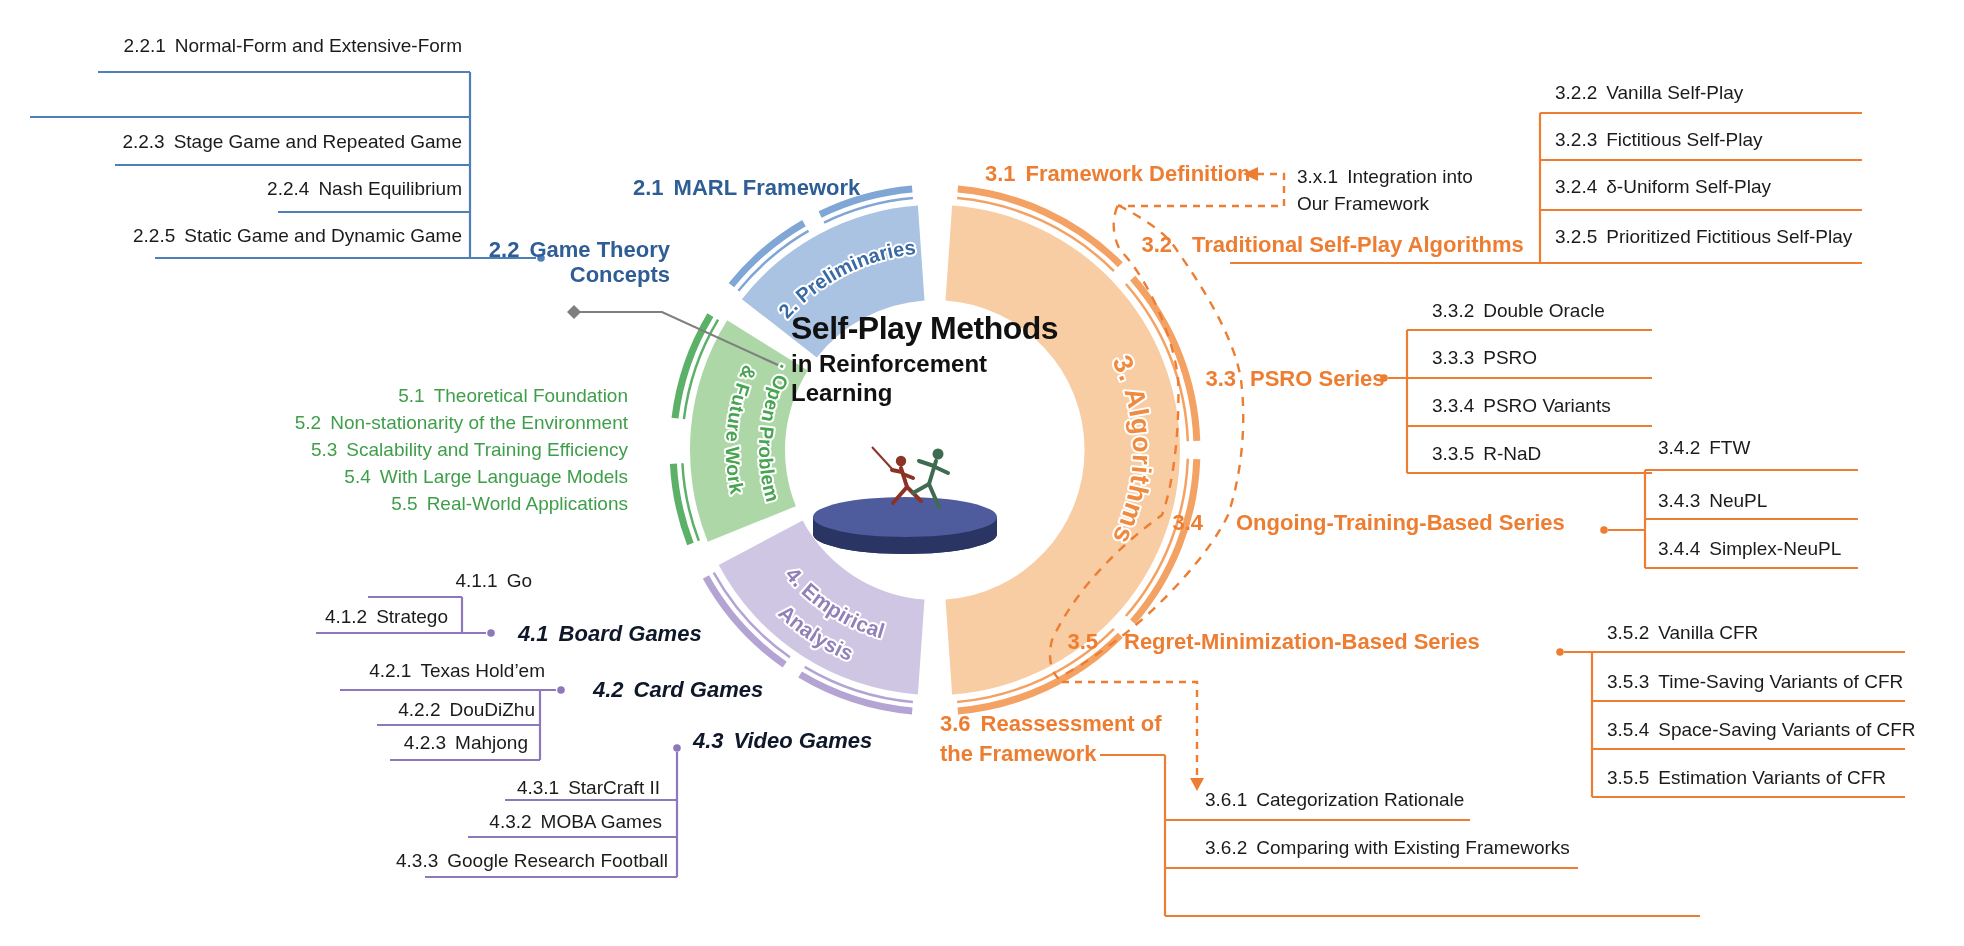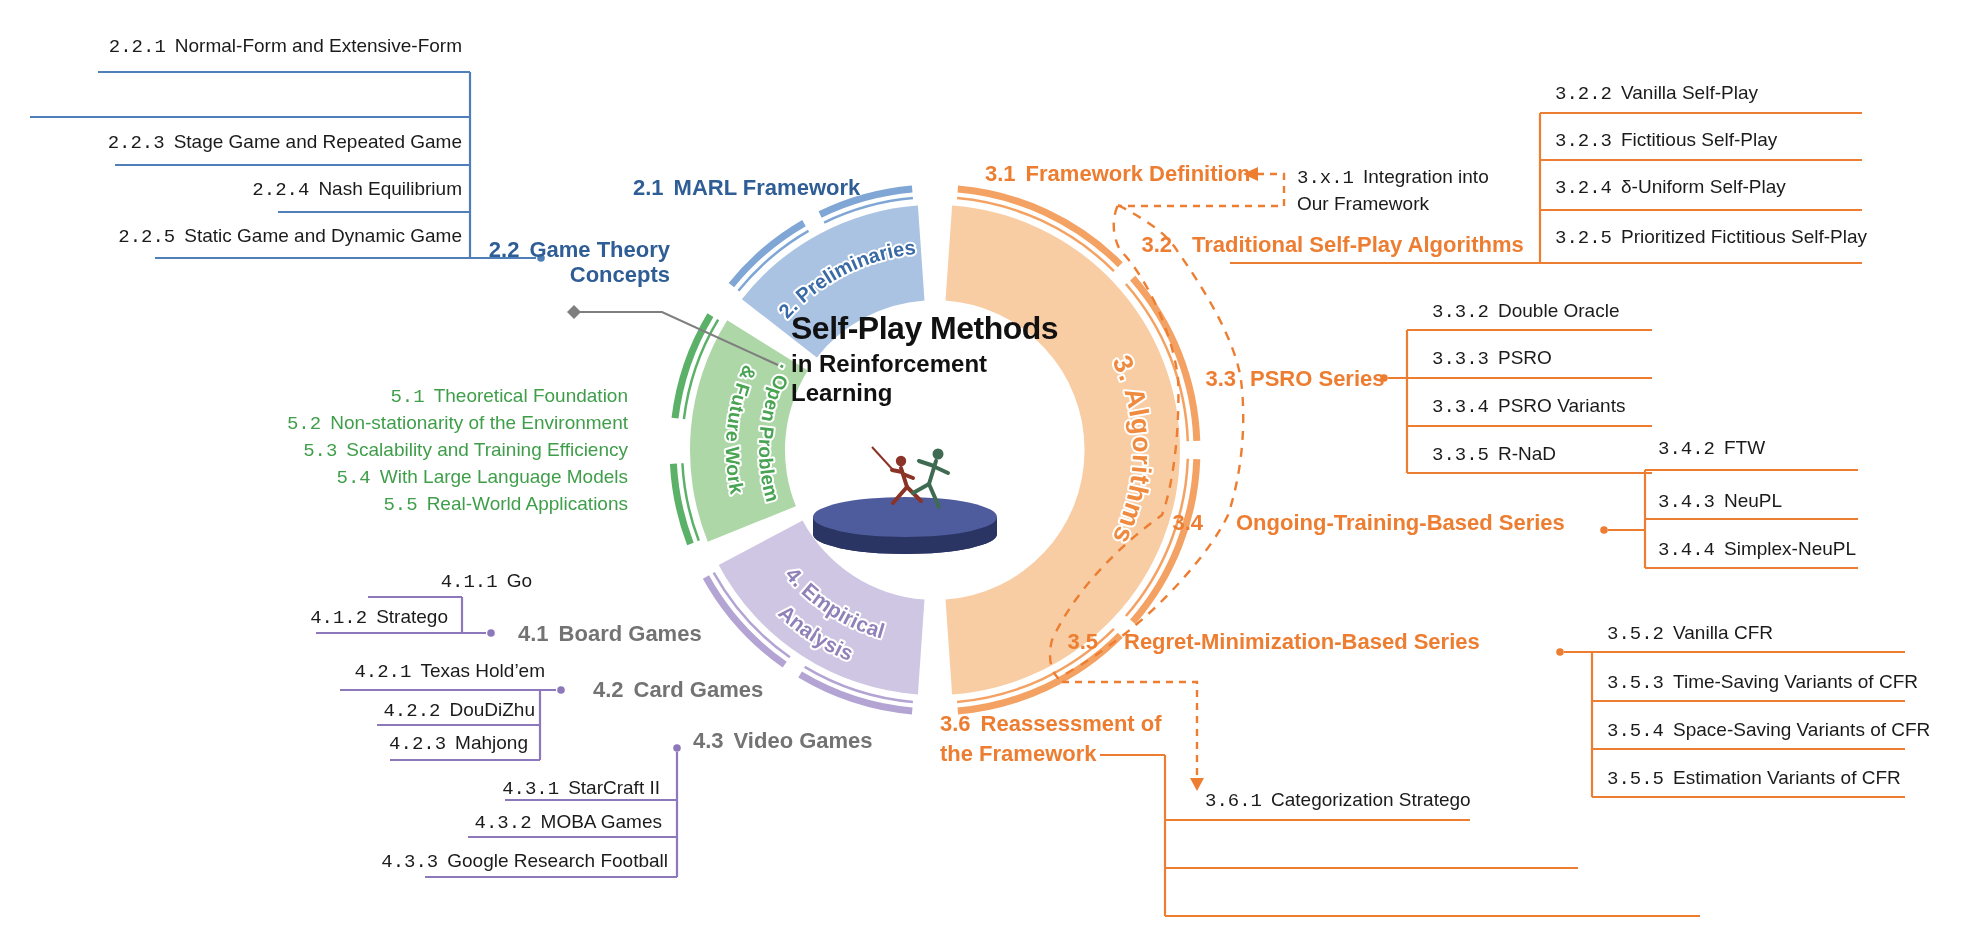--- a/index.html
+++ b/index.html
@@ -1,26 +1,26 @@
 <!DOCTYPE html>
 <html><head>
 <meta charset="utf-8">
 <style>
   html,body{margin:0;padding:0;background:#ffffff;}
   .canvas{position:relative;width:1964px;height:946px;background:#ffffff;overflow:hidden;
           font-family:"Liberation Sans",sans-serif;}
   svg.layer{position:absolute;left:0;top:0;z-index:1;}
   .t{position:absolute;white-space:nowrap;z-index:2;line-height:24px;}
   .item{font-size:19px;color:#1b1b1b;}
-  .item .num{margin-right:9px;font-family:Liberation Mono, monospace;}
+  .item .num{margin-right:9px;}
   .lbl{font-size:22px;font-weight:700;line-height:26px;}
   .lbl .num{margin-right:10px;}
   .blue{color:#2f5d95;margin-top:17px;}
   .green{color:#3f9e4a;}
-  .purple{color:#737373;}
+  .purple{color:#0f172a;font-style:italic;}
   .orange{color:#ed7d31;}
   .ra{text-align:right;}
   .title1{font-size:32px;font-weight:800;color:#111;line-height:36px;letter-spacing:-0.5px;}
   .title2{font-size:24px;font-weight:800;color:#111;line-height:29px;}
   .ringtext{font-weight:700;paint-order:stroke;stroke:#ffffff;stroke-width:4px;stroke-linejoin:round;}
 </style>
 </head>
 <body>
 
 <div class="canvas">
@@ -268,15 +268,16 @@
 <div class="t item" style="left:1607px;top:670px"><span class="num">3.5.3</span><span>Time-Saving Variants of CFR</span></div>
 <div class="t item" style="left:1607px;top:718px"><span class="num">3.5.4</span><span>Space-Saving Variants of CFR</span></div>
 <div class="t item" style="left:1607px;top:766px"><span class="num">3.5.5</span><span>Estimation Variants of CFR</span></div>
 
 <div class="t lbl orange" style="left:940px;top:711px">
   <span class="num">3.6</span><span>Reassessment of</span>
 </div>
 <div class="t lbl orange" style="left:940px;top:741px">
   <span>the Framework</span>
 </div>
-<div class="t item" style="left:1205px;top:788px"><span class="num">3.6.1</span><span>Categorization Stratego</span></div>
+<div class="t item" style="left:1205px;top:788px"><span class="num">3.6.1</span><span>Categorization Rationale</span></div>
+<div class="t item" style="left:1205px;top:836px"><span class="num">3.6.2</span><span>Comparing with Existing Frameworks</span></div>
 
 </div>
 
 </body></html>

